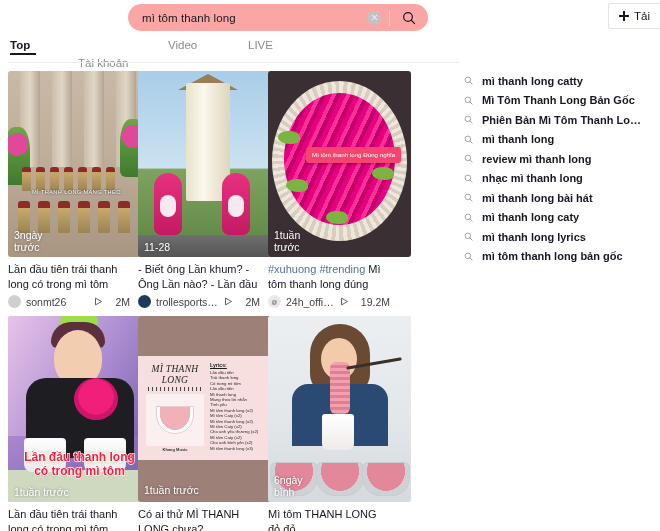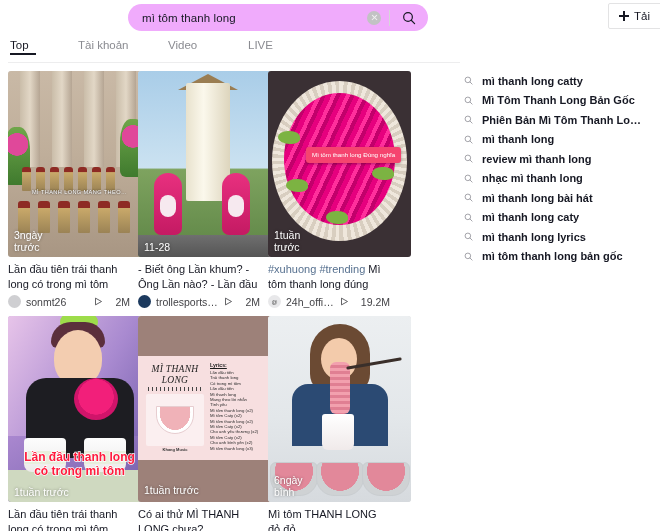--- a/index.html
+++ b/index.html
@@ -18,21 +18,21 @@
     height: 36px;
     background: #fff;
     display: flex;
     align-items: center;
     justify-content: center;
   }
   .search-wrap {
     position: absolute;
     left: 128px; top: 4px;
     width: 300px; height: 27px;
-    background: #f0abfc;
+    background: #fca5a5;
     border-radius: 14px;
     display: flex;
     align-items: center;
   }
   .search-input {
     flex: 1;
     border: none; outline: none; background: transparent;
     font-family: "Liberation Sans", sans-serif;
     font-size: 11.5px;
     color: #161823;
@@ -97,24 +97,24 @@
   }
   .tab {
     font-size: 11.5px;
     color: #8a8b91;
     padding-top: 3px;
     cursor: pointer;
     position: relative;
     text-align: center;
   }
   .tab:nth-child(1) { width: 60px; text-align: left; padding-left: 2px; }
-  .tab:nth-child(2) { width: 100px; text-align: left; padding-left: 10px;}
+  .tab:nth-child(2) { width: 100px; text-align: left; padding-left: 10px; margin-top: 18px;}
   .tab:nth-child(3) { width: 80px; text-align: left; padding-left: 0px;}
   .tab:nth-child(4) { width: 80px; text-align: left; padding-left: 0px;}
-  .tab.active { color: #161823; font-weight: normal; }
+  .tab.active { color: #161823; font-weight: bold; }
   .tab.active::after {
     content: "";
     position: absolute;
     left: 2px; bottom: -4px;
     width: 26px; height: 2.5px;
     background: #161823;
   }
   .tabs-underline {
     position: absolute;
     left: 8px; right: 200px; bottom: 0;

